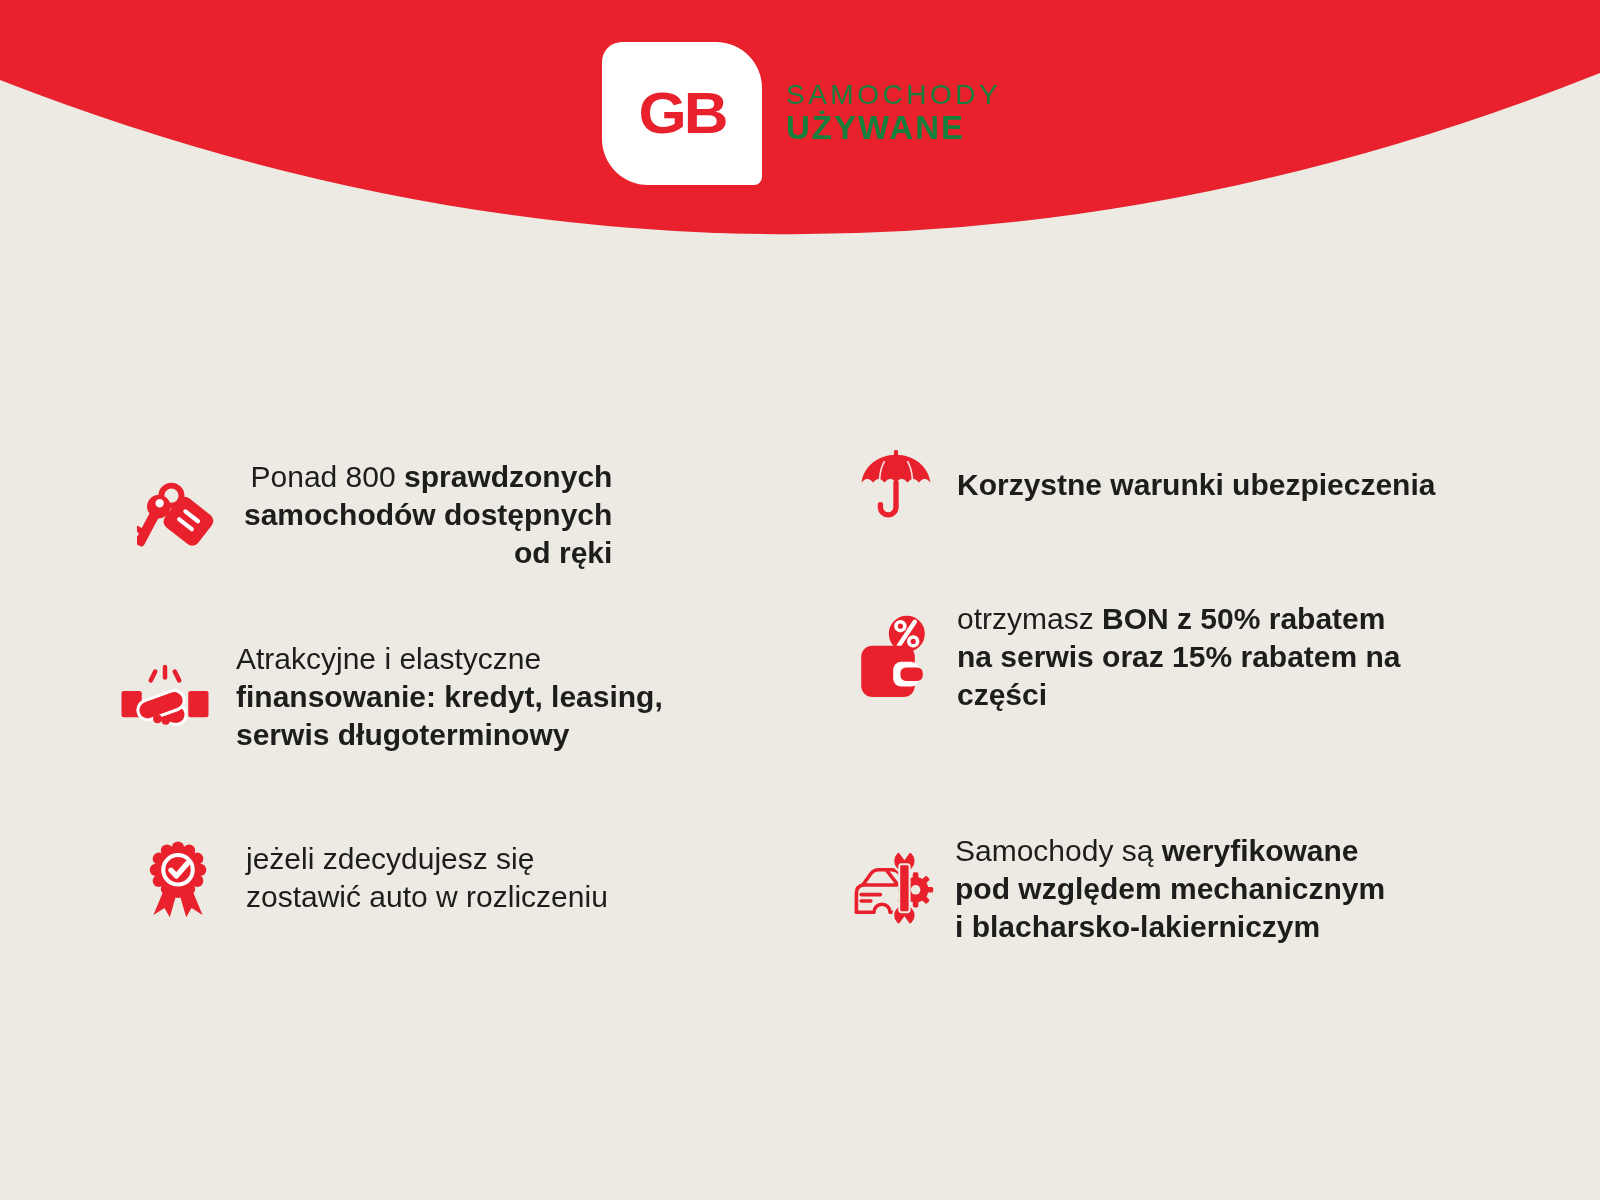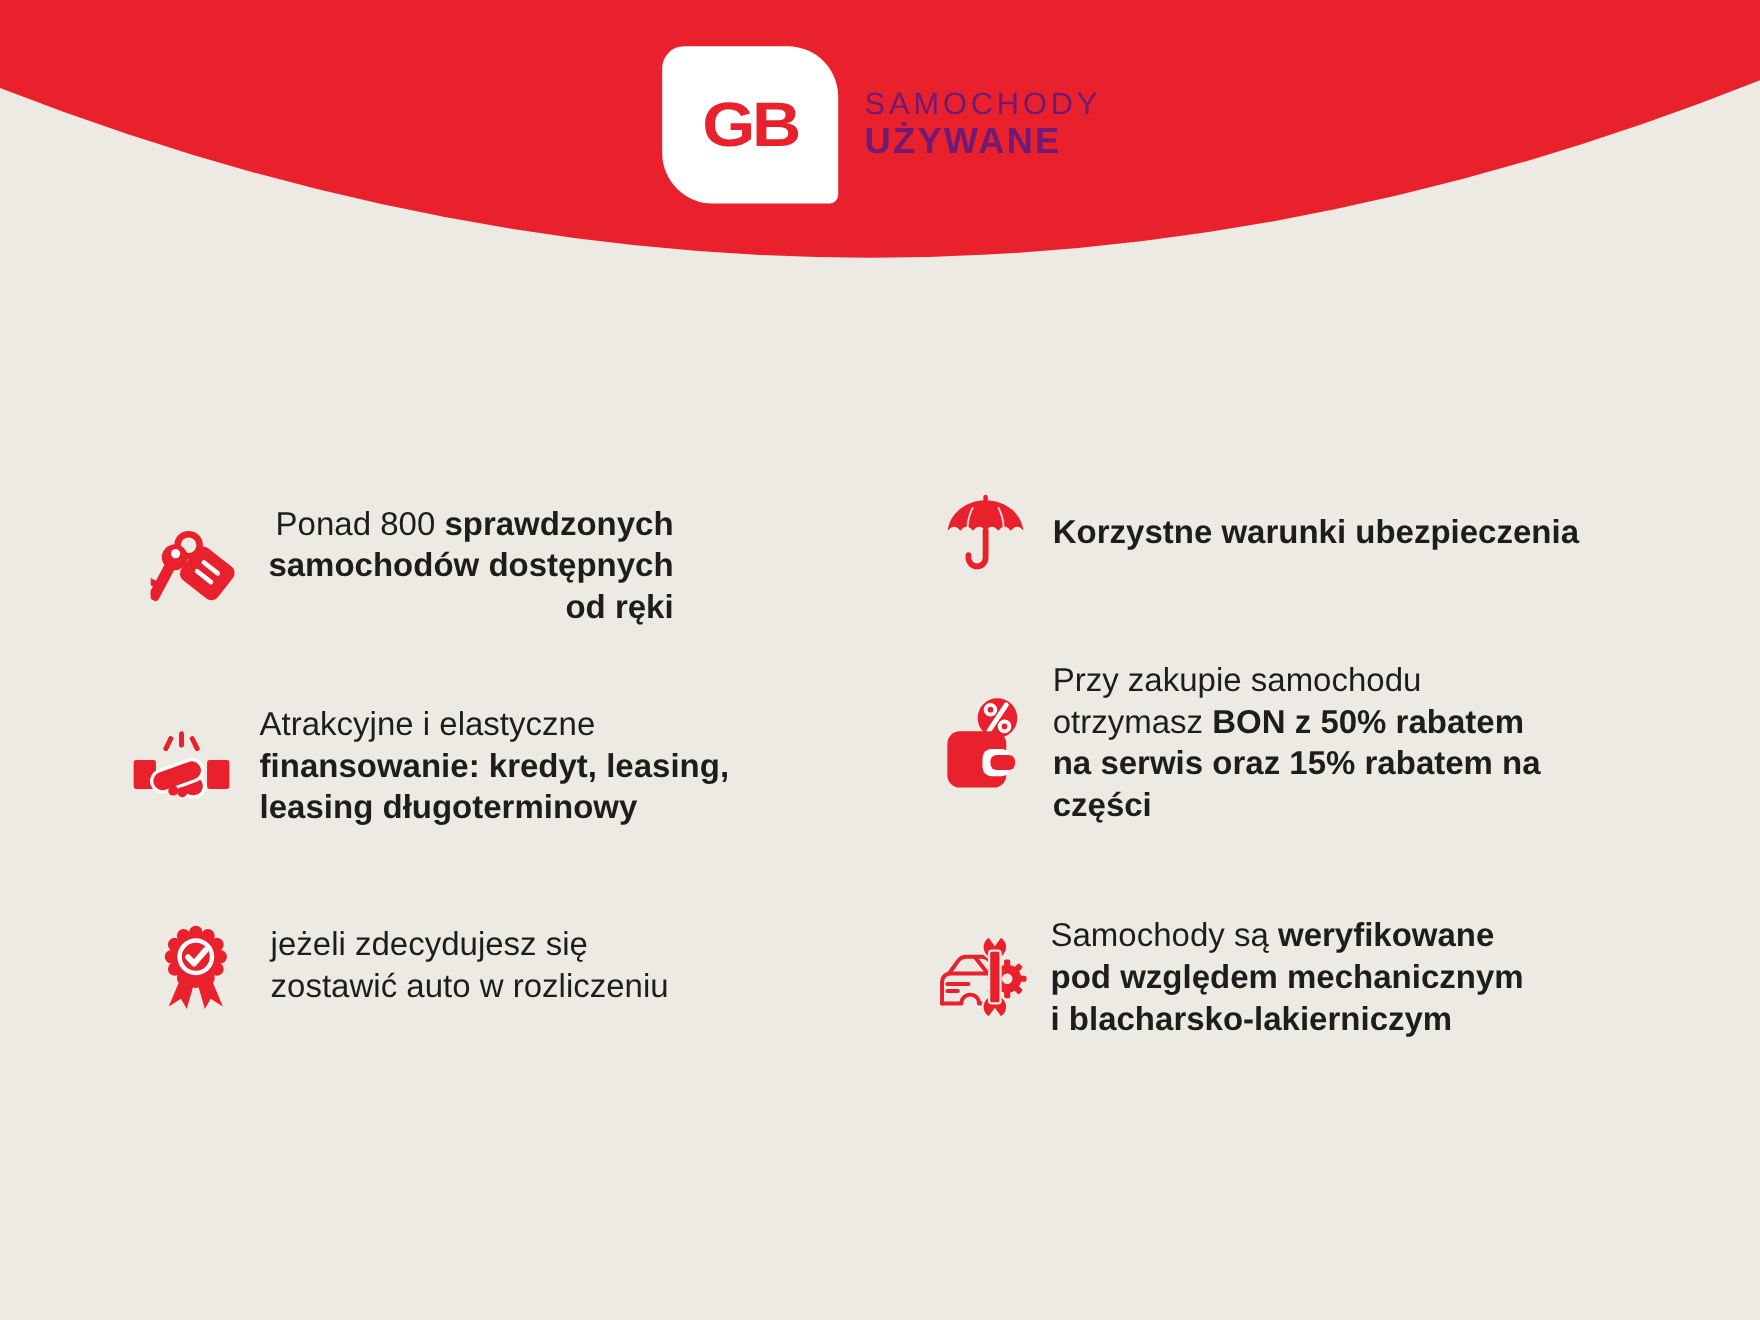--- a/index.html
+++ b/index.html
@@ -22,21 +22,21 @@
   }
   .logo-box{
     width:160px;height:143px;background:#FFFFFF;
     border-radius:20px 46px 8px 46px;
     display:flex;align-items:center;justify-content:center;
   }
   .gb{
     font-size:62px;font-weight:800;color:#E8212D;
     letter-spacing:-3px;transform:scaleY(.92);
   }
-  .brand-text{margin-left:24px;margin-top:38px;color:#701a75;}
+  .brand-text{margin-left:24px;margin-top:38px;color:#15803d;}
   .brand-line1{font-size:28px;font-weight:400;letter-spacing:3.5px;line-height:30px;}
   .brand-line2{font-size:33px;font-weight:700;letter-spacing:2px;line-height:34px;margin-top:1px;}
   
   .benefit{
     position:absolute;display:flex;align-items:center;
   }
   .benefit .icon{flex:0 0 auto;display:block;line-height:0;}
   .benefit .txt{color:#1D1D1B;}
   .benefit .txt p{
     margin:0;font-size:30px;line-height:38px;font-weight:400;white-space:nowrap;
@@ -114,21 +114,21 @@
         <g fill="#E8212D">
           <circle cx="50" cy="79" r="6"></circle>
           <circle cx="61" cy="81" r="6"></circle>
           <circle cx="71" cy="78" r="6"></circle>
         </g>
       </svg>
     </span>
     <div class="txt">
       <p><span>Atrakcyjne i elastyczne</span><b></b></p>
       <p><span></span><b>finansowanie: kredyt, leasing,</b></p>
-      <p><span></span><b>leasing długoterminowy</b></p>
+      <p><span></span><b>serwis długoterminowy</b></p>
     </div>
   </div>
 
   <div class="benefit" id="b3">
     <span class="icon">
       <svg width="82" height="92" viewBox="0 0 100 112" aria-hidden="true">
         <g fill="#E8212D">
           <circle cx="77" cy="46" r="7.5"></circle>
             <circle cx="73.4" cy="59.5" r="7.5"></circle>
           <circle cx="63.5" cy="69.4" r="7.5"></circle>
@@ -178,21 +178,20 @@
         <circle cx="61" cy="27" r="25" fill="#E8212D" stroke="#ECEAE3" stroke-width="5"></circle>
         <line x1="71" y1="12" x2="51" y2="42" stroke="#FFFFFF" stroke-width="5.5" stroke-linecap="round"></line>
         <circle cx="53" cy="17.5" r="5.5" fill="none" stroke="#FFFFFF" stroke-width="4.5"></circle>
         <circle cx="69" cy="36.5" r="5.5" fill="none" stroke="#FFFFFF" stroke-width="4.5"></circle>
         <rect x="4" y="42" width="67" height="64" rx="14" fill="#E8212D"></rect>
         <rect x="44" y="62" width="32" height="31" rx="10" fill="#FFFFFF"></rect>
         <rect x="53" y="69" width="28" height="17" rx="7" fill="#E8212D"></rect>
       </svg>
     </span>
     <div class="txt">
-      <p><span>Przy zakupie samochodu</span><b></b></p>
       <p><span>otrzymasz </span><b>BON z 50% rabatem</b></p>
       <p><span></span><b>na serwis oraz 15% rabatem na</b></p>
       <p><span></span><b>części</b></p>
     </div>
   </div>
 
   <div class="benefit" id="b6">
     <span class="icon">
       <svg width="88" height="88" viewBox="0 0 110 110" aria-hidden="true">
         <g fill="none" stroke="#E8212D" stroke-width="4.5" stroke-linecap="round" stroke-linejoin="round">

